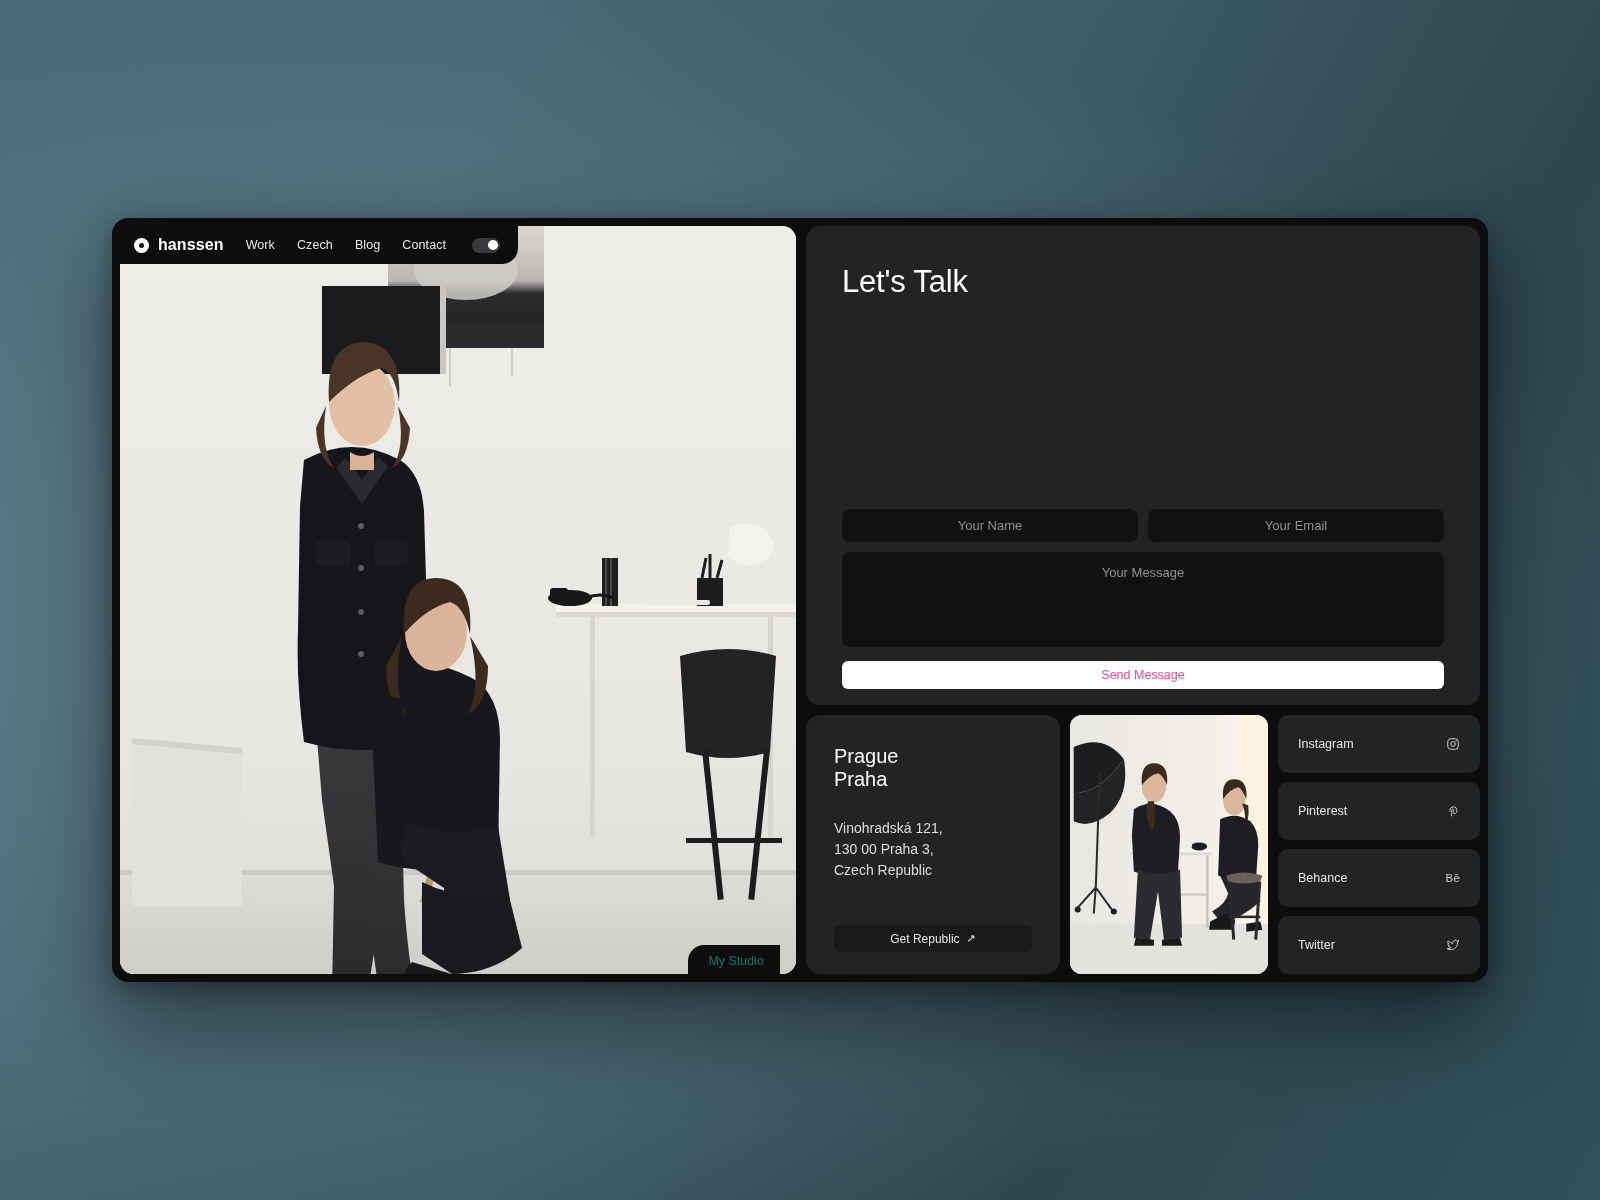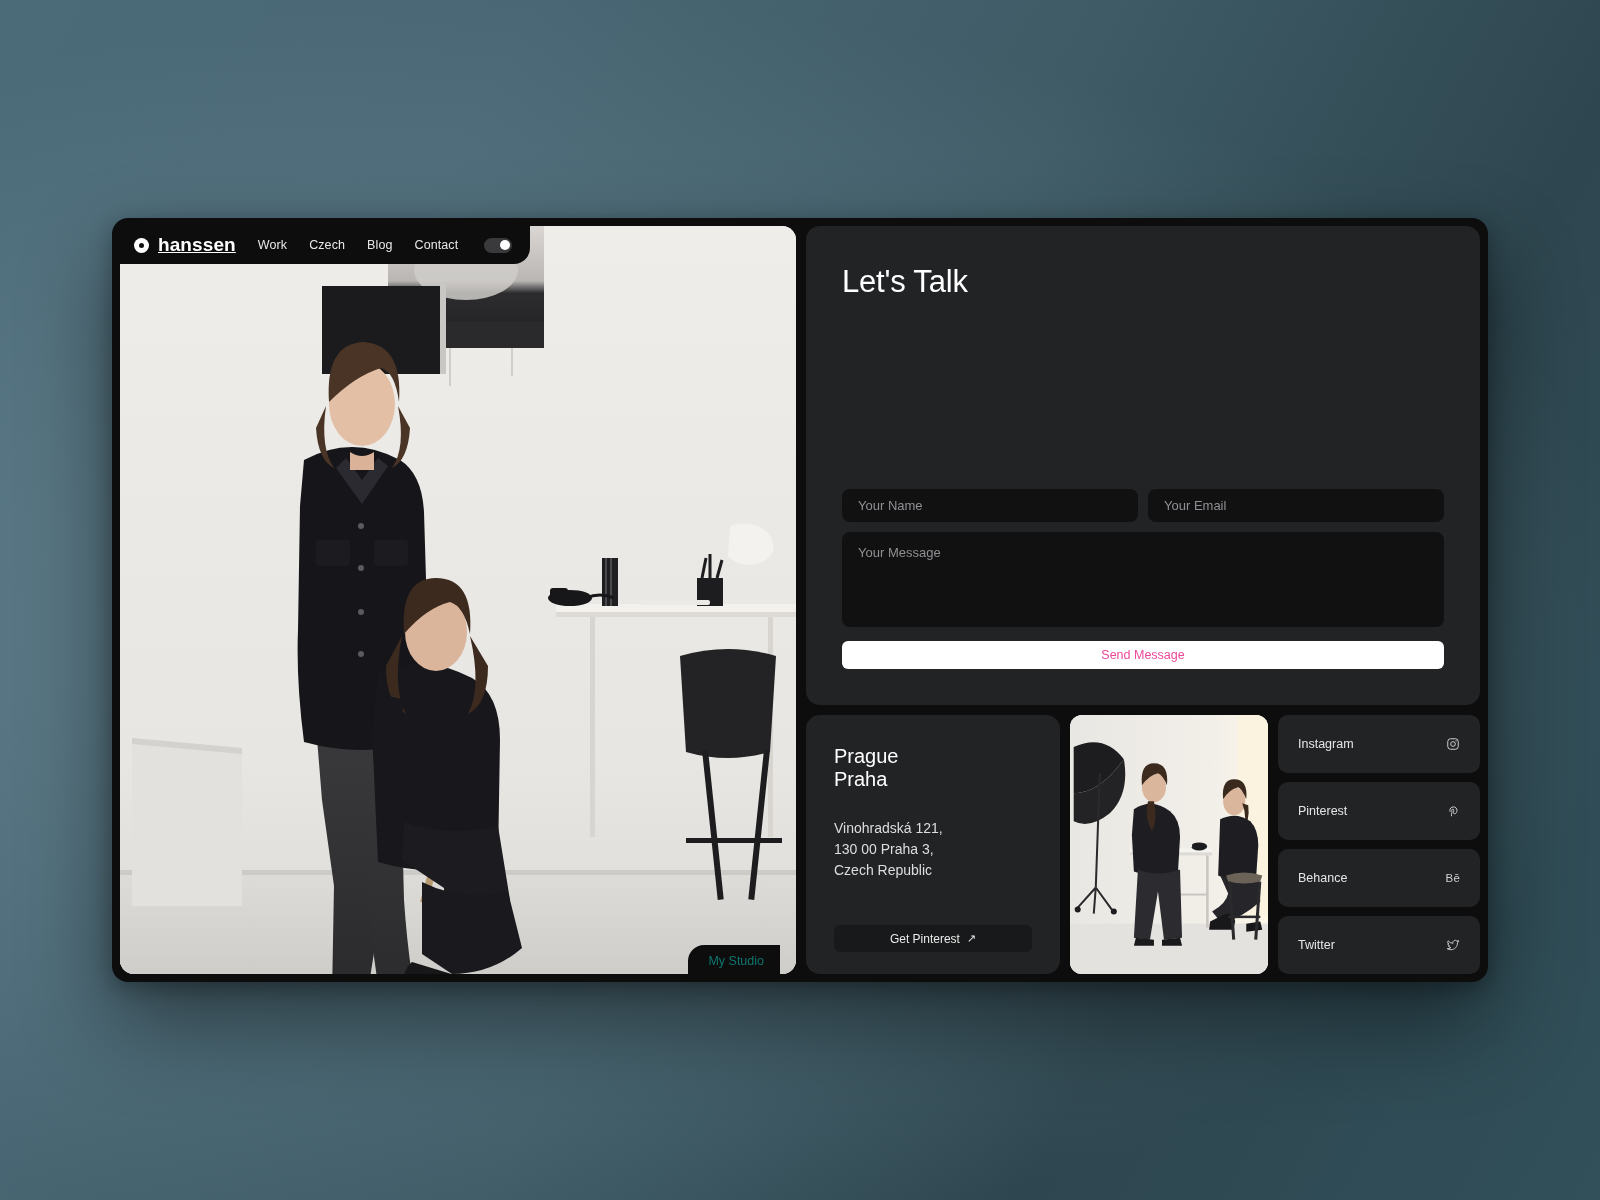--- a/index.html
+++ b/index.html
@@ -34,21 +34,21 @@
     background:#0d0d0e;
     border-bottom-right-radius:16px;
   }
   .logo-group { display:flex; align-items:center; gap:9px; }
   .logo-mark {
     width:15px; height:15px; border-radius:50%;
     background:#fff;
     display:flex; align-items:center; justify-content:center;
   }
   .logo-mark i { width:5px; height:5px; border-radius:50%; background:#111; display:block; }
-  .logo-text { color:#fff; font-size:19px; font-weight:600; letter-spacing:0.1px;text-decoration:underline; }
+  .logo-text { color:#fff; font-size:16px; font-weight:600; letter-spacing:0.1px; }
   .nav-link { color:#e8e8e8; font-size:12.5px; letter-spacing:0.1px; cursor:pointer; }
   .toggle {
     width:28px; height:15px; border-radius:9px; background:#3a3a3c;
     display:flex; align-items:center; justify-content:flex-end;
     padding:0 2.5px; cursor:pointer; margin-left:4px;
   }
   .toggle span { width:10px; height:10px; border-radius:50%; background:#fff; display:block; }
 
   .hero-photo {
     position:absolute; inset:0;
@@ -65,36 +65,37 @@
     padding:9px 16px 6px 20px;
     color:#0f766e; font-size:12.5px;
   }
 
   
   .right-col { flex:1; display:flex; flex-direction:column; gap:10px; }
 
   .talk-card {
     background:#222325;
     border-radius:14px;
-    padding:38px 36px 36px;
+    padding:38px 36px 16px;
     display:flex; flex-direction:column;
     height:485px;
   }
   .talk-title { color:#fff; font-size:31px; font-weight:500; letter-spacing:-0.2px; }
   .form { margin-top:auto; }
   .row2 { display:flex; gap:10px; margin-bottom:10px; }
   .field {
     background:#111112;
     border:none; border-radius:8px;
     color:#d8d8d8; font-size:13px;
     font-family:"Liberation Sans", sans-serif;
     padding:0 16px;
     height:33px;
     flex:1; width:100%;
     outline:none;
+    text-align:center;
   }
   .field::placeholder { color:#8f9093; }
   textarea.field {
     height:95px; padding:12px 16px; resize:none; line-height:1.4;
   }
   .send-btn {
     width:100%; height:28px; margin-top:10px;
     background:#fff; color:#ec4899; border:none; border-radius:6px;
     font-size:12.5px; font-family:"Liberation Sans", sans-serif;
     cursor:pointer;
@@ -293,21 +294,21 @@
         <div class="addr-title">
           <div>Prague</div>
           <div>Praha</div>
         </div>
         <div class="addr-lines">
           <div>Vinohradská 121,</div>
           <div>130 00 Praha 3,</div>
           <div>Czech Republic</div>
         </div>
         <button class="dir-btn">
-          <span>Get Pinterest</span>
+          <span>Get Republic</span>
           <span class="arrow">↗</span>
         </button>
       </div>
 
       <div class="studio-photo-card">
         <svg viewBox="0 0 198 258" preserveAspectRatio="xMidYMid slice" aria-hidden="true">
           <defs>
             <linearGradient id="sWall" x1="0" y1="0" x2="1" y2="0">
               <stop offset="0" stop-color="#e9e7e3"></stop>
               <stop offset="0.72" stop-color="#f2efe9"></stop>

